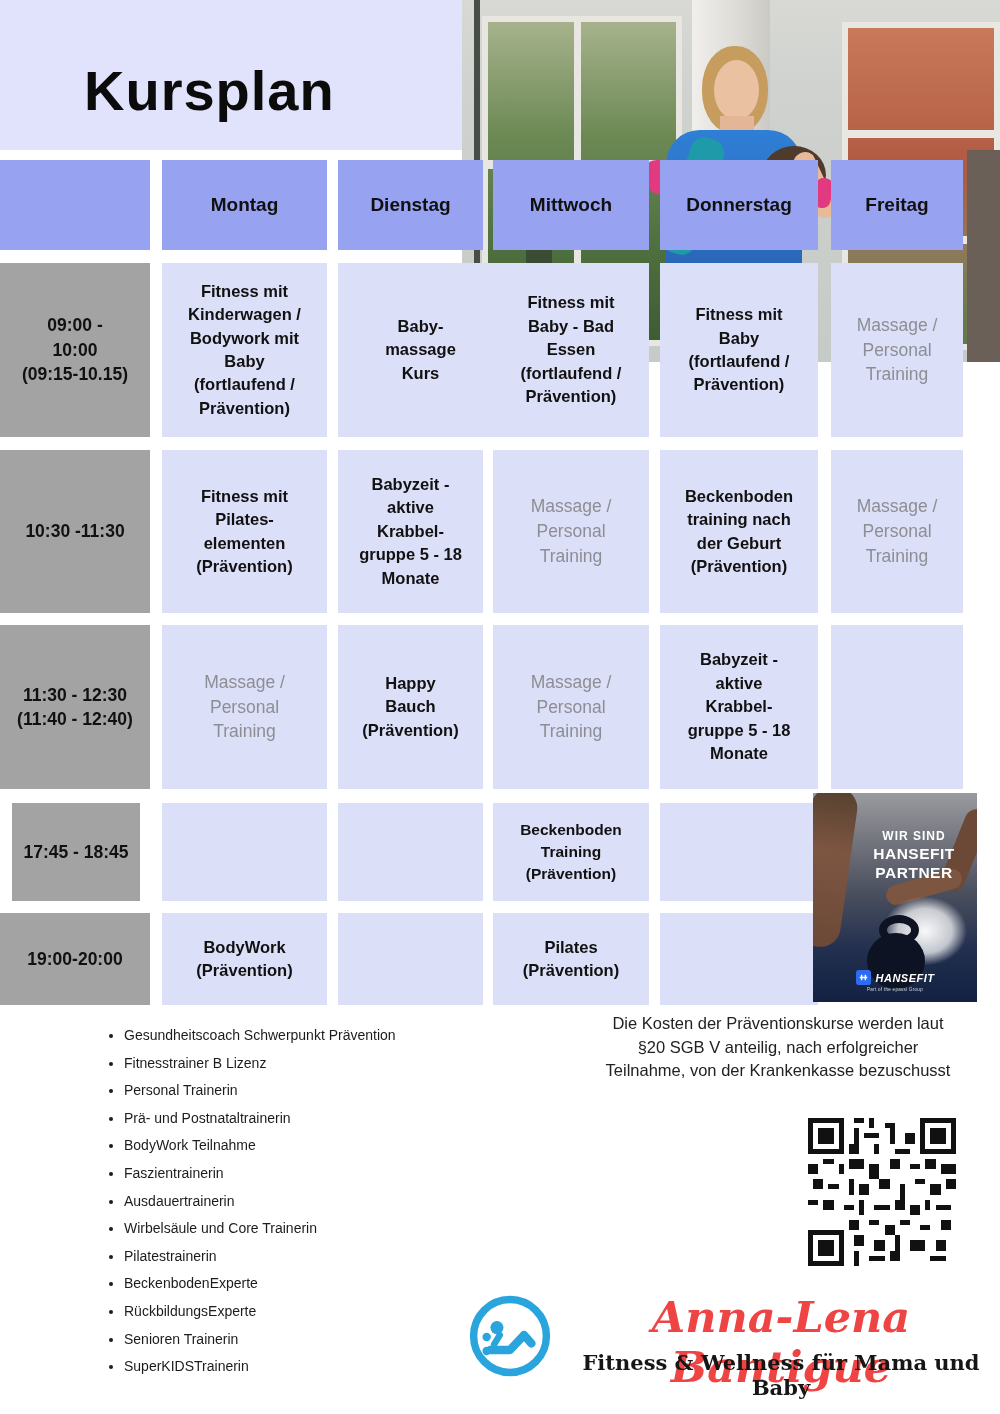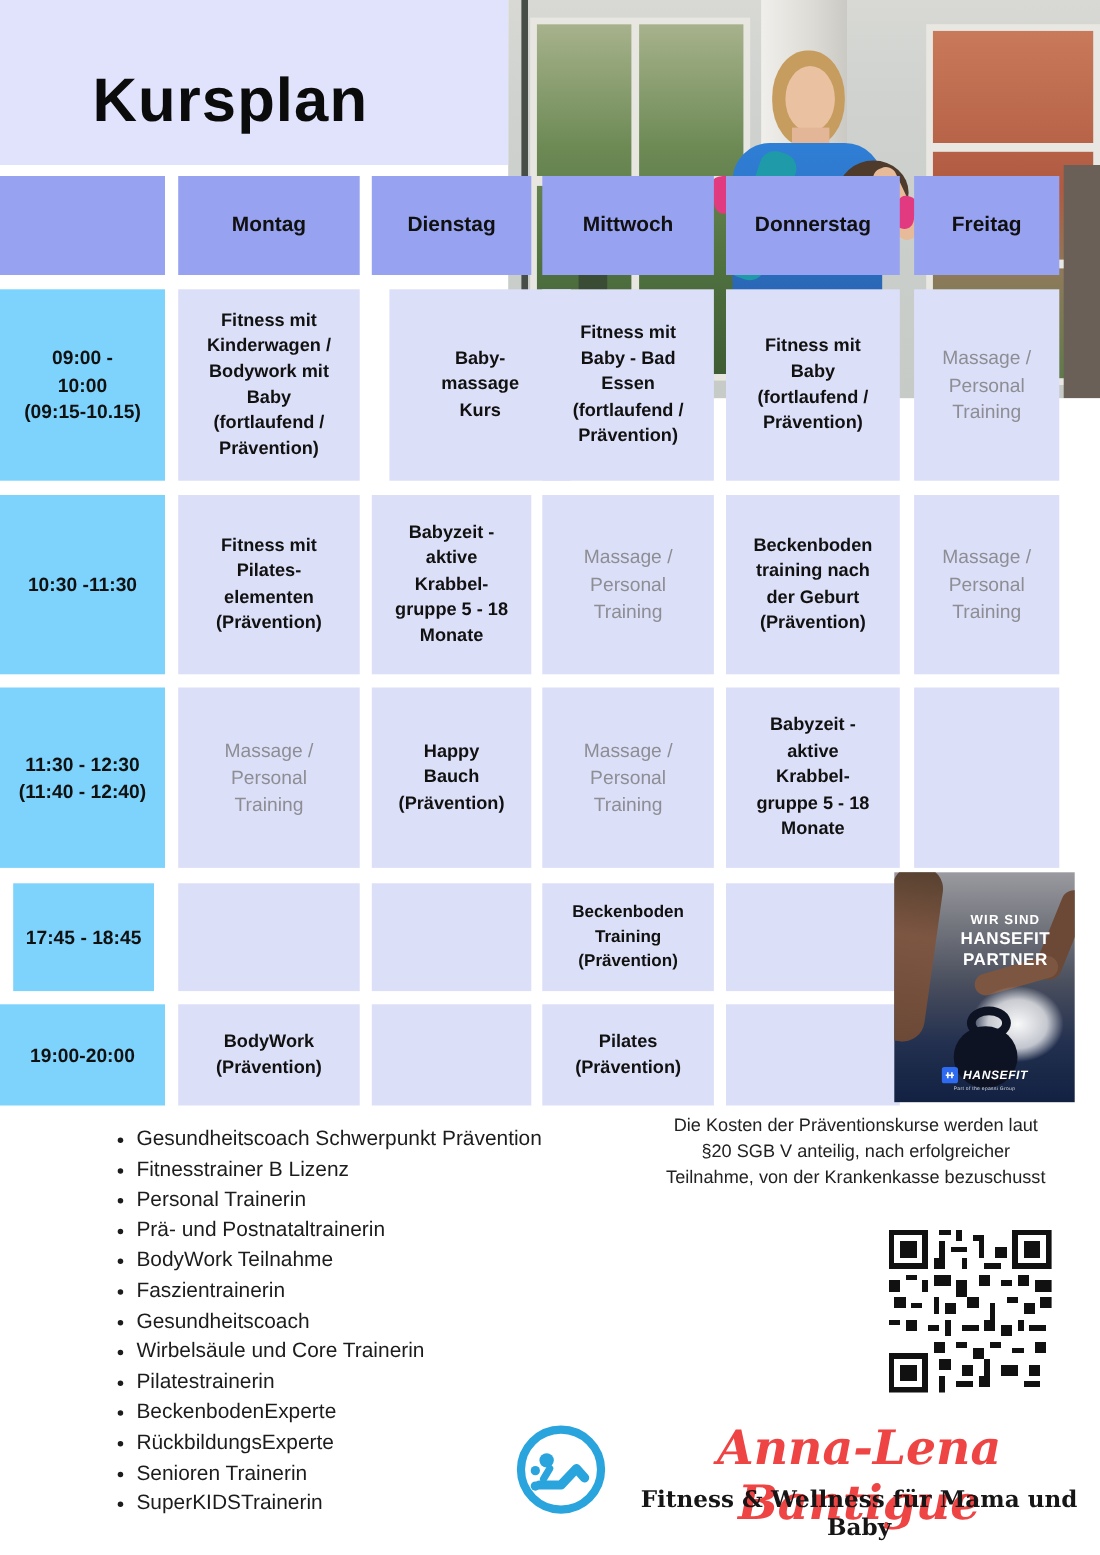--- a/index.html
+++ b/index.html
@@ -8,37 +8,37 @@
   .banner{position:absolute;left:0;top:0;width:462px;height:150px;background:#e0e3fb;}
   .title{position:absolute;left:84px;top:58px;font-size:56px;font-weight:800;letter-spacing:1px;color:#0b0b0b;}
   
   .photo{position:absolute;left:462px;top:0;width:538px;height:362px;overflow:hidden;
          background:linear-gradient(180deg,#d8d9d5 0%,#cfd2cf 25%,#c6cbc8 100%);}
   .ph{position:absolute;}
   
   .cell{position:absolute;display:flex;align-items:center;justify-content:center;
         text-align:center;white-space:pre-line;box-sizing:border-box;padding:6px;}
   .hdr{background:#97a3f0;font-weight:700;font-size:19px;color:#101010;}
-  .time{background:#7dd3fc;font-weight:700;font-size:17.5px;line-height:1.4;}
+  .time{background:#a3a3a3;font-weight:700;font-size:17.5px;line-height:1.4;}
   .course{background:#dcdff8;font-weight:700;font-size:16.5px;line-height:1.42;}
   .muted{color:#8d8e94;font-weight:400;font-size:17.5px;}
   
   .hf{position:absolute;left:813px;top:793px;width:164px;height:209px;overflow:hidden;
       background:linear-gradient(180deg,#9a9aa0 0%,#75777f 22%,#4a4f5e 48%,#23304f 74%,#122142 100%);}
   .hf-text{position:absolute;right:4px;top:36px;width:118px;text-align:center;color:#fff;font-weight:800;line-height:1.25;}
   .hf-l1{font-size:12px;letter-spacing:1px;}
   .hf-l2,.hf-l3{font-size:15.5px;letter-spacing:.5px;}
   .hf-logo{position:absolute;left:0;right:0;bottom:10px;display:flex;flex-direction:column;align-items:center;gap:2px;color:#fff;}
   .hf-logo-row{display:flex;align-items:center;gap:5px;font-weight:700;font-style:italic;font-size:11px;letter-spacing:.5px;}
   .hf-sub{font-size:4.5px;opacity:.8;letter-spacing:.3px;}
   
   .quals{position:absolute;left:72px;top:1012px;width:480px;}
   .quals h2{margin:0;font-size:20px;font-weight:400;color:#1c1c1c;}
   .quals ul{margin:10px 0 0 0;padding-left:52px;}
-  .quals li{font-size:19px;line-height:27.6px;color:#1c1c1c;}
+  .quals li{font-size:14px;line-height:27.6px;color:#1c1c1c;}
   .note{position:absolute;left:558px;top:1012px;width:440px;text-align:center;
         font-size:16.5px;line-height:23.5px;color:#222;}
   .qr{position:absolute;left:808px;top:1118px;width:148px;height:148px;}
   .brand{position:absolute;left:462px;top:1290px;width:538px;height:110px;}
   .brand-name{position:absolute;left:100px;top:2px;width:438px;text-align:center;
               font-family:"DejaVu Serif","Liberation Serif",serif;font-style:italic;font-weight:700;
               font-size:43px;color:#ef4444;}
   .brand-tag{position:absolute;left:100px;top:60px;width:438px;text-align:center;
              font-family:"DejaVu Serif","Liberation Serif",serif;font-weight:700;font-size:21px;color:#161616;}
 </style>
@@ -81,21 +81,21 @@
 
   <div class="cell time" style="left:0;top:263px;width:150px;height:174px;">09:00 -
 10:00
 (09:15-10.15)</div>
   <div class="cell course" style="left:162px;top:263px;width:165px;height:174px;">Fitness mit
 Kinderwagen /
 Bodywork mit
 Baby
 (fortlaufend /
 Prävention)</div>
-  <div class="cell course" style="left:338px;top:263px;width:165px;height:174px;margin-left:16px;">Baby-
+  <div class="cell course" style="left:338px;top:263px;width:165px;height:174px;">Baby-
 massage
 Kurs</div>
   <div class="cell course" style="left:493px;top:263px;width:156px;height:174px;">Fitness mit
 Baby - Bad
 Essen
 (fortlaufend /
 Prävention)</div>
   <div class="cell course" style="left:660px;top:263px;width:158px;height:174px;">Fitness mit
 Baby
 (fortlaufend /
@@ -184,21 +184,21 @@
   </div>
 
   <div class="quals">
     <ul>
       <li>Gesundheitscoach Schwerpunkt Prävention</li>
       <li>Fitnesstrainer B Lizenz</li>
       <li>Personal Trainerin</li>
       <li>Prä- und Postnataltrainerin</li>
       <li>BodyWork Teilnahme</li>
       <li>Faszientrainerin</li>
-      <li>Gesundheitscoach</li>
+      <li>Ausdauertrainerin</li>
       <li>Wirbelsäule und Core Trainerin</li>
       <li>Pilatestrainerin</li>
       <li>BeckenbodenExperte</li>
       <li>RückbildungsExperte</li>
       <li>Senioren Trainerin</li>
       <li>SuperKIDSTrainerin</li>
     </ul>
   </div>
 
   <div class="note" style="white-space:pre-line;">Die Kosten der Präventionskurse werden laut

